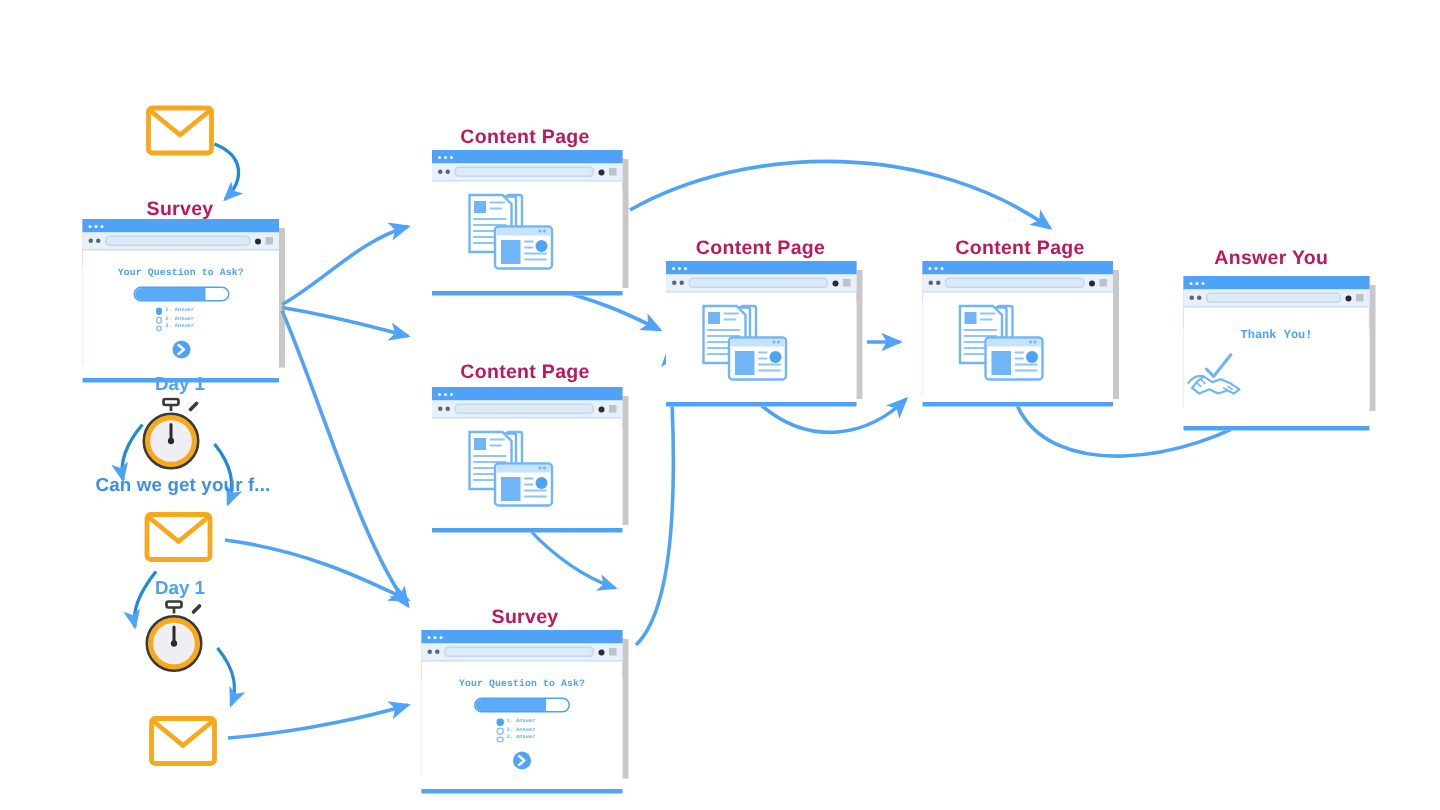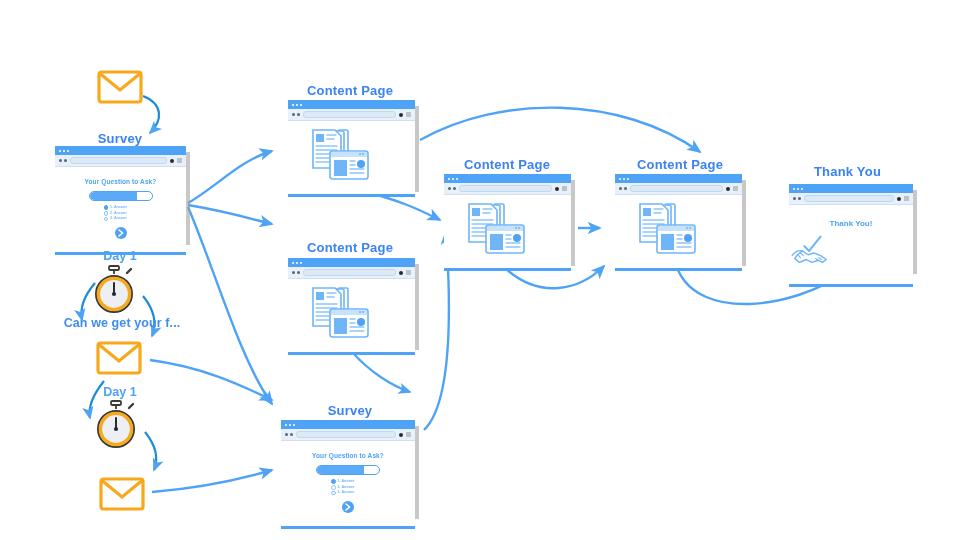--- a/index.html
+++ b/index.html
@@ -15,34 +15,34 @@
 
   
   .callout{
     position:absolute;background:#F7A81B;color:#1a1a1a;
     font-size:11.5px;line-height:1.45;padding:10px 12px;
     letter-spacing:.1px;white-space:pre-line;
   }
 
   
   .node-label{
-    position:absolute;color:#3b82f6;font-weight:bold;font-size:13px;
+    position:absolute;color:#be185d;font-weight:bold;font-size:13px;
     text-align:center;letter-spacing:.2px;white-space:nowrap;
   }
   .step-label{
     position:absolute;color:#3E8EF0;font-weight:bold;font-size:12.5px;
     text-align:center;white-space:nowrap;letter-spacing:.1px;
   }
   .day-label{
     position:absolute;color:#4FA3F7;font-weight:bold;font-size:12.5px;
     text-align:center;white-space:nowrap;
   }
 
   
-  .win{position:absolute;background:#d946ef;}
+  .win{position:absolute;background:#d946ef;font-family:Liberation Mono, monospace;}
   .win .shadow{
     position:absolute;left:4px;top:6px;right:-4px;bottom:-2px;
     background:#9a9a9a;opacity:.55;
   }
   .win .frame{position:absolute;inset:0;background:#ffffff;}
   .win .titlebar{
     position:relative;height:9px;background:#4FA3F7;
     display:flex;align-items:center;padding-left:4px;gap:2px;
   }
   .win .titlebar i{display:block;width:2px;height:2px;background:#fff;border-radius:50%;}
@@ -482,21 +482,21 @@
               <line x1="40" y1="38" x2="45" y2="38"></line>
             <line x1="40" y1="42" x2="54" y2="42"></line>
               <line x1="40" y1="46" x2="54" y2="46"></line>
           </g>
         </svg>
         <div class="baseline"></div>
       </div>
     </div>
   </div>
 
-  <div class="node-label" style="left:785px;top:164px;width:125px;">Thank You</div>
+  <div class="node-label" style="left:785px;top:164px;width:125px;">Answer You</div>
   <div class="win" style="left:789px;top:184px;width:124px;height:88px;">
     <div class="shadow"></div>
     <div class="frame">
       <div class="titlebar">
         <i></i>
           <i></i>
           <i></i>
       </div>
       <div class="toolbar">
         <span class="nav">

